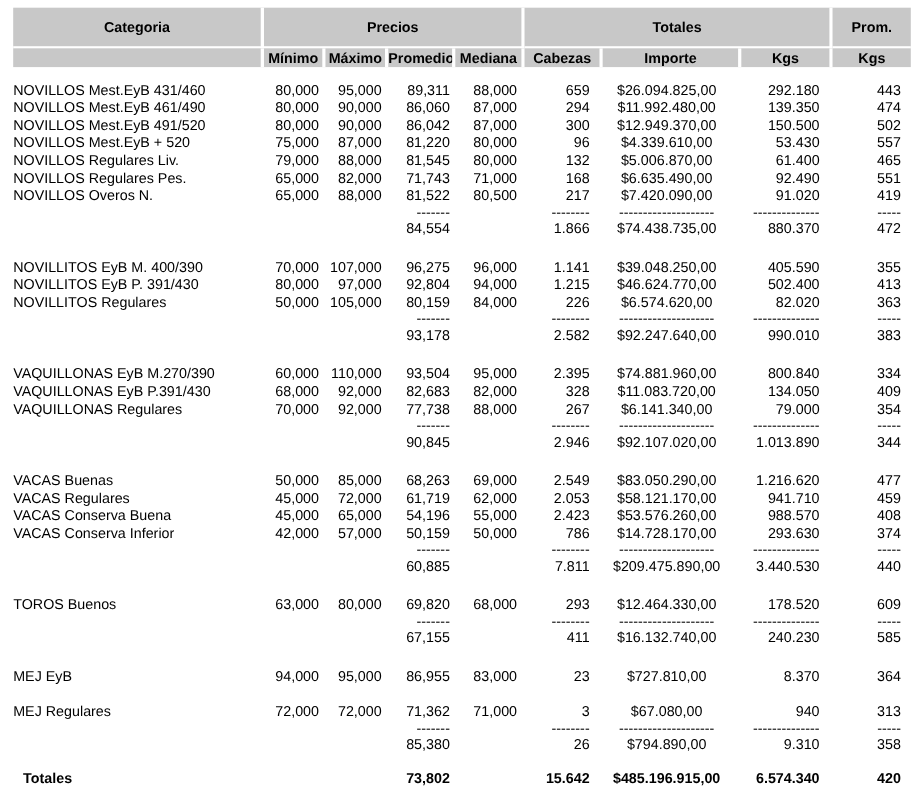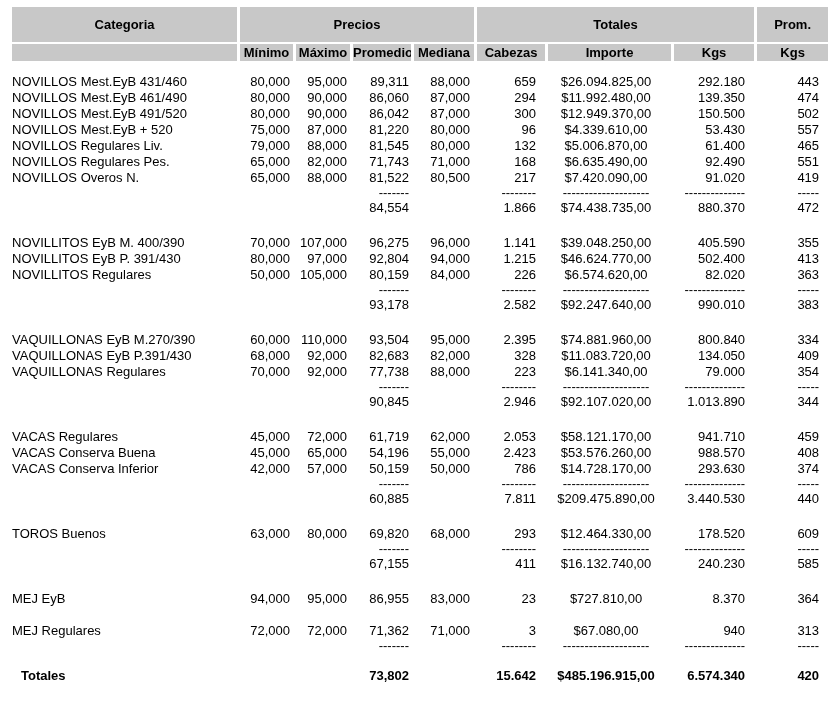--- a/index.html
+++ b/index.html
@@ -260,21 +260,21 @@
         <td class="num c-imp">$11.083.720,00</td>
         <td class="num c-kgs">134.050</td>
         <td class="num c-pkg">409</td>
       </tr>
       <tr class="row-data">
         <td class="c-cat">VAQUILLONAS Regulares</td>
         <td class="num c-min">70,000</td>
         <td class="num c-max">92,000</td>
         <td class="num c-prm">77,738</td>
         <td class="num c-med">88,000</td>
-        <td class="num c-cab">223</td>
+        <td class="num c-cab">267</td>
         <td class="num c-imp">$6.141.340,00</td>
         <td class="num c-kgs">79.000</td>
         <td class="num c-pkg">354</td>
       </tr>
       <tr class="row-dash">
         <td class="c-cat"></td>
         <td class="num c-min"></td>
         <td class="num c-max"></td>
         <td class="num c-prm">-------</td>
         <td class="num c-med"></td>
@@ -289,20 +289,31 @@
         <td class="num c-max"></td>
         <td class="num c-prm">90,845</td>
         <td class="num c-med"></td>
         <td class="num c-cab">2.946</td>
         <td class="num c-imp">$92.107.020,00</td>
         <td class="num c-kgs">1.013.890</td>
         <td class="num c-pkg">344</td>
       </tr>
       <tr class="row-gap" style="height: 20px;">
         <td class="" colspan="9"></td>
+      </tr>
+      <tr class="row-data">
+        <td class="c-cat">VACAS Buenas</td>
+        <td class="num c-min">50,000</td>
+        <td class="num c-max">85,000</td>
+        <td class="num c-prm">68,263</td>
+        <td class="num c-med">69,000</td>
+        <td class="num c-cab">2.549</td>
+        <td class="num c-imp">$83.050.290,00</td>
+        <td class="num c-kgs">1.216.620</td>
+        <td class="num c-pkg">477</td>
       </tr>
       <tr class="row-data">
         <td class="c-cat">VACAS Regulares</td>
         <td class="num c-min">45,000</td>
         <td class="num c-max">72,000</td>
         <td class="num c-prm">61,719</td>
         <td class="num c-med">62,000</td>
         <td class="num c-cab">2.053</td>
         <td class="num c-imp">$58.121.170,00</td>
         <td class="num c-kgs">941.710</td>
@@ -420,20 +431,31 @@
         <td class="c-cat"></td>
         <td class="num c-min"></td>
         <td class="num c-max"></td>
         <td class="num c-prm">-------</td>
         <td class="num c-med"></td>
         <td class="num c-cab">--------</td>
         <td class="num c-imp">--------------------</td>
         <td class="num c-kgs">--------------</td>
         <td class="num c-pkg">-----</td>
       </tr>
+      <tr class="row-subtotal">
+        <td class="c-cat"></td>
+        <td class="num c-min"></td>
+        <td class="num c-max"></td>
+        <td class="num c-prm">85,380</td>
+        <td class="num c-med"></td>
+        <td class="num c-cab">26</td>
+        <td class="num c-imp">$794.890,00</td>
+        <td class="num c-kgs">9.310</td>
+        <td class="num c-pkg">358</td>
+      </tr>
       <tr class="row-gap" style="height: 16px;">
         <td class="" colspan="9"></td>
       </tr>
       <tr class="row-grand">
         <td class="c-cat">Totales</td>
         <td class="num c-min"></td>
         <td class="num c-max"></td>
         <td class="num c-prm">73,802</td>
         <td class="num c-med"></td>
         <td class="num c-cab">15.642</td>

